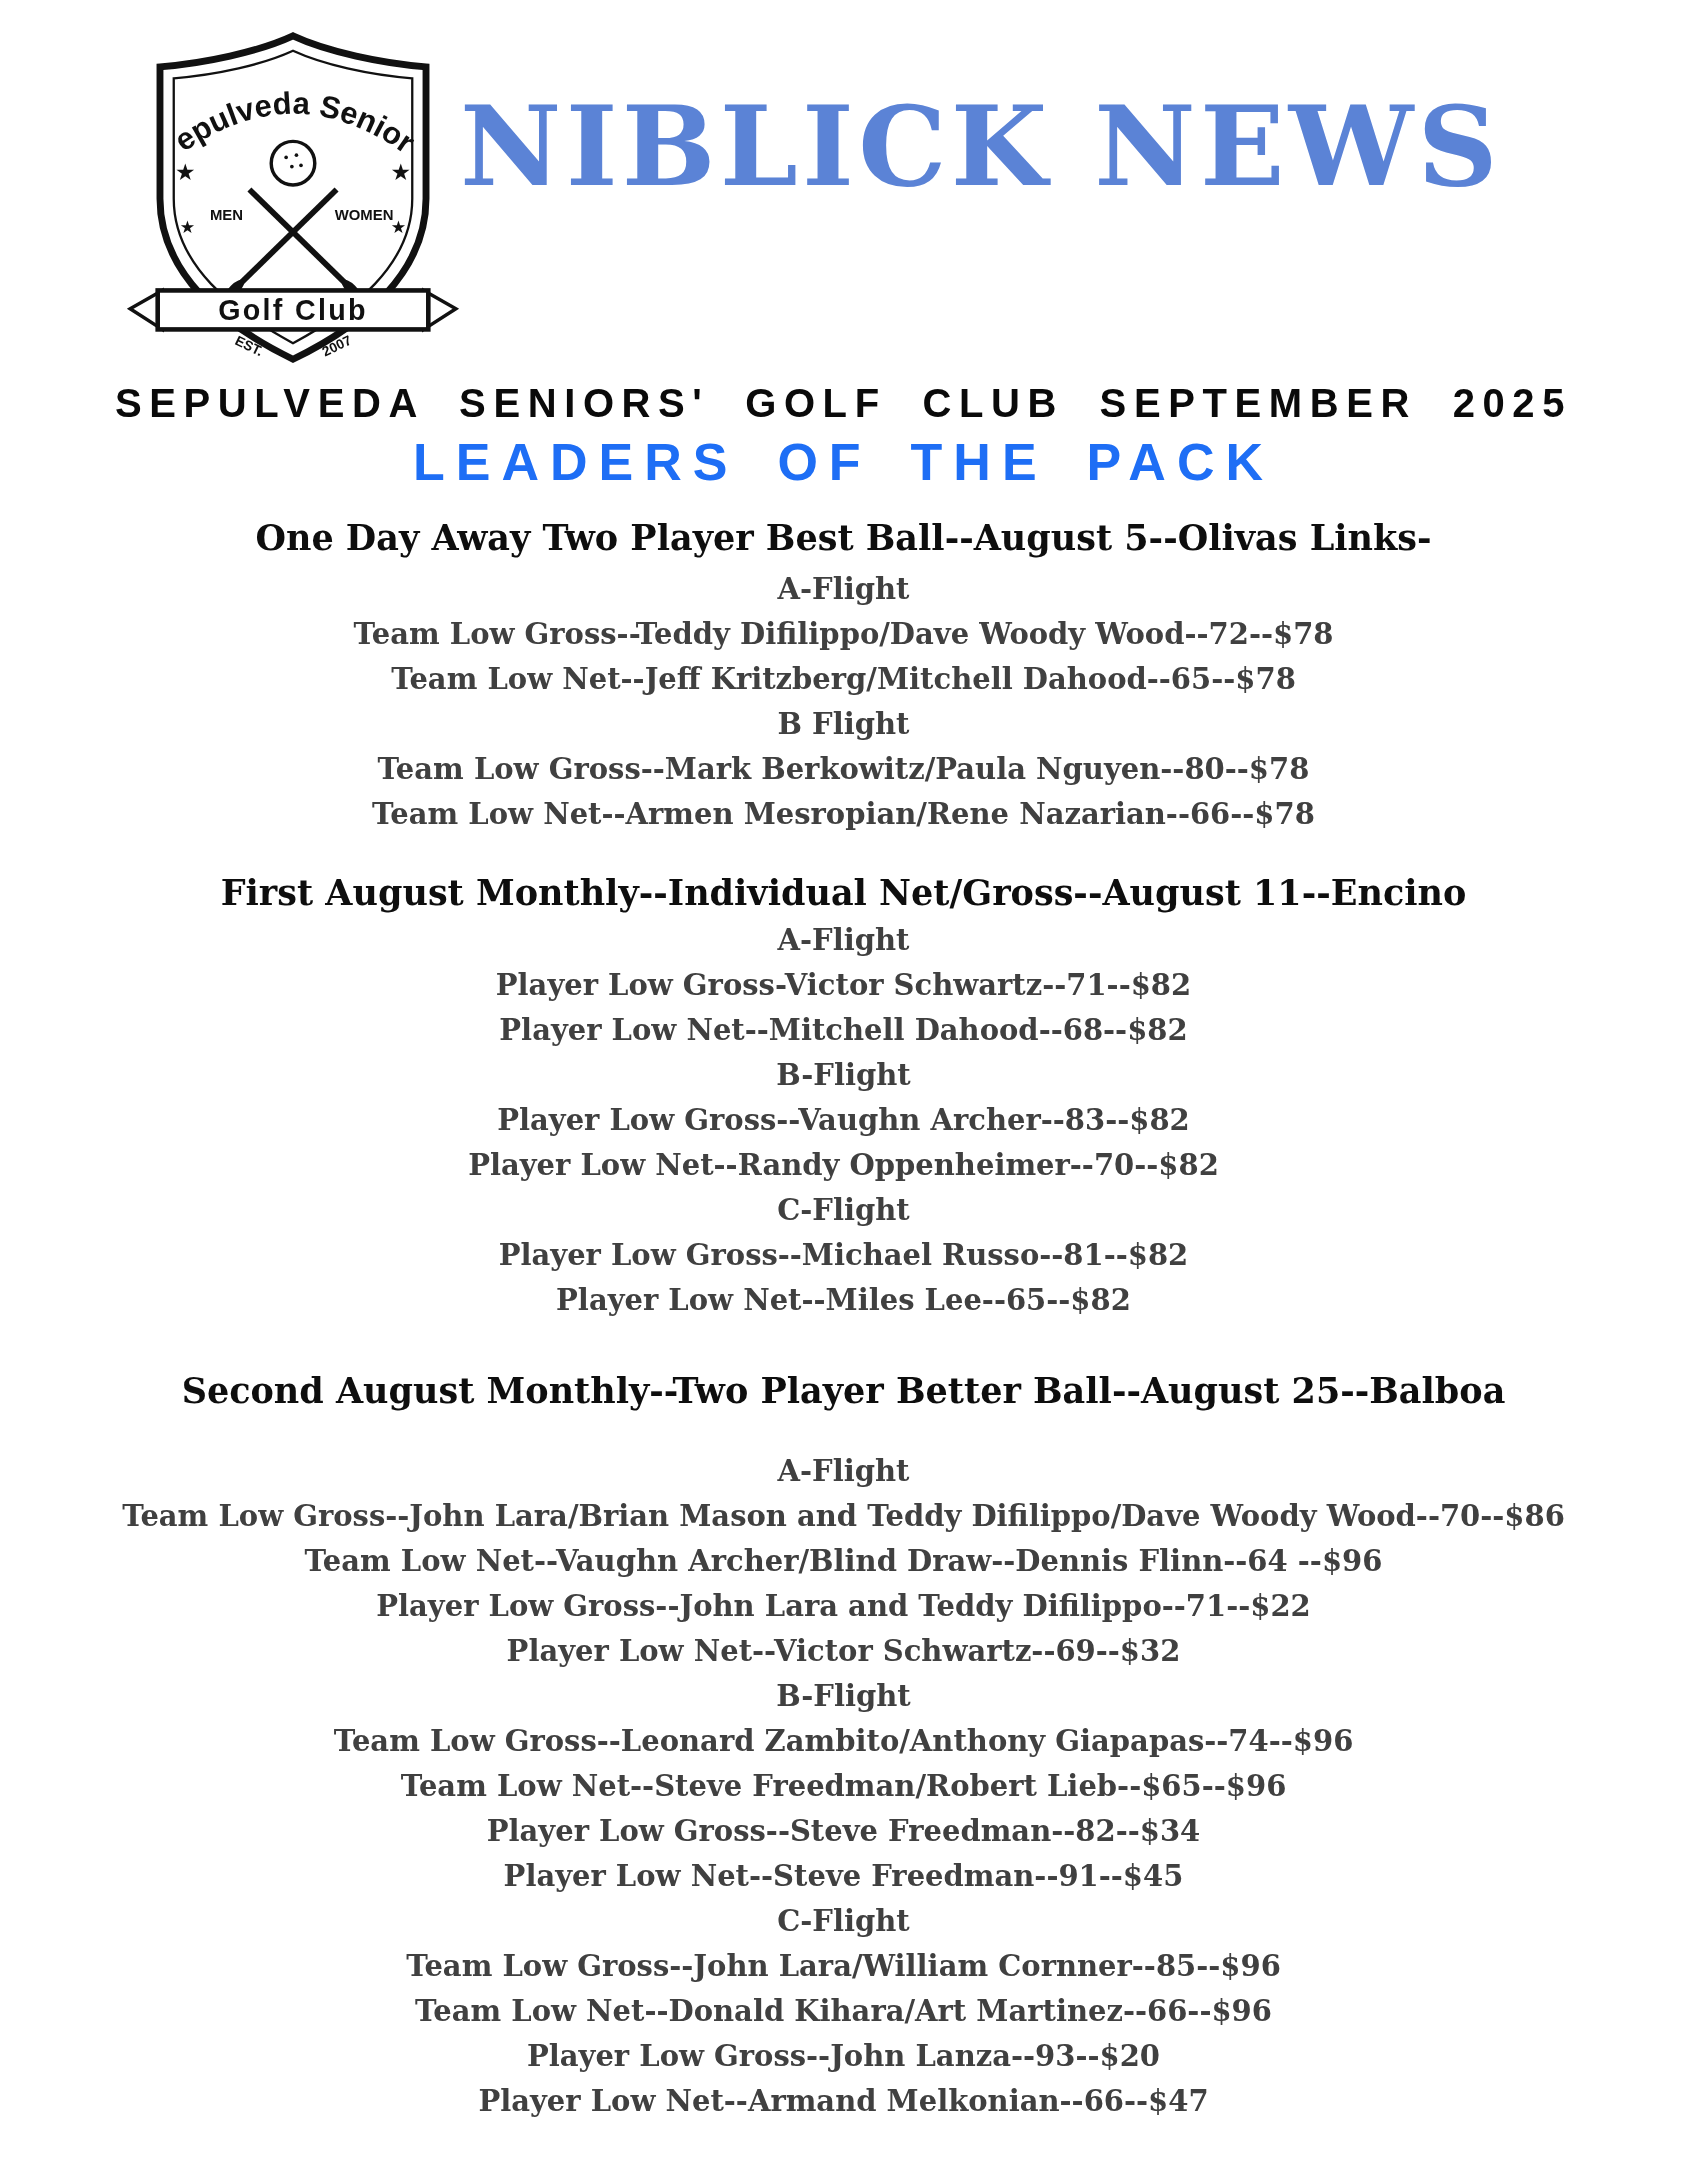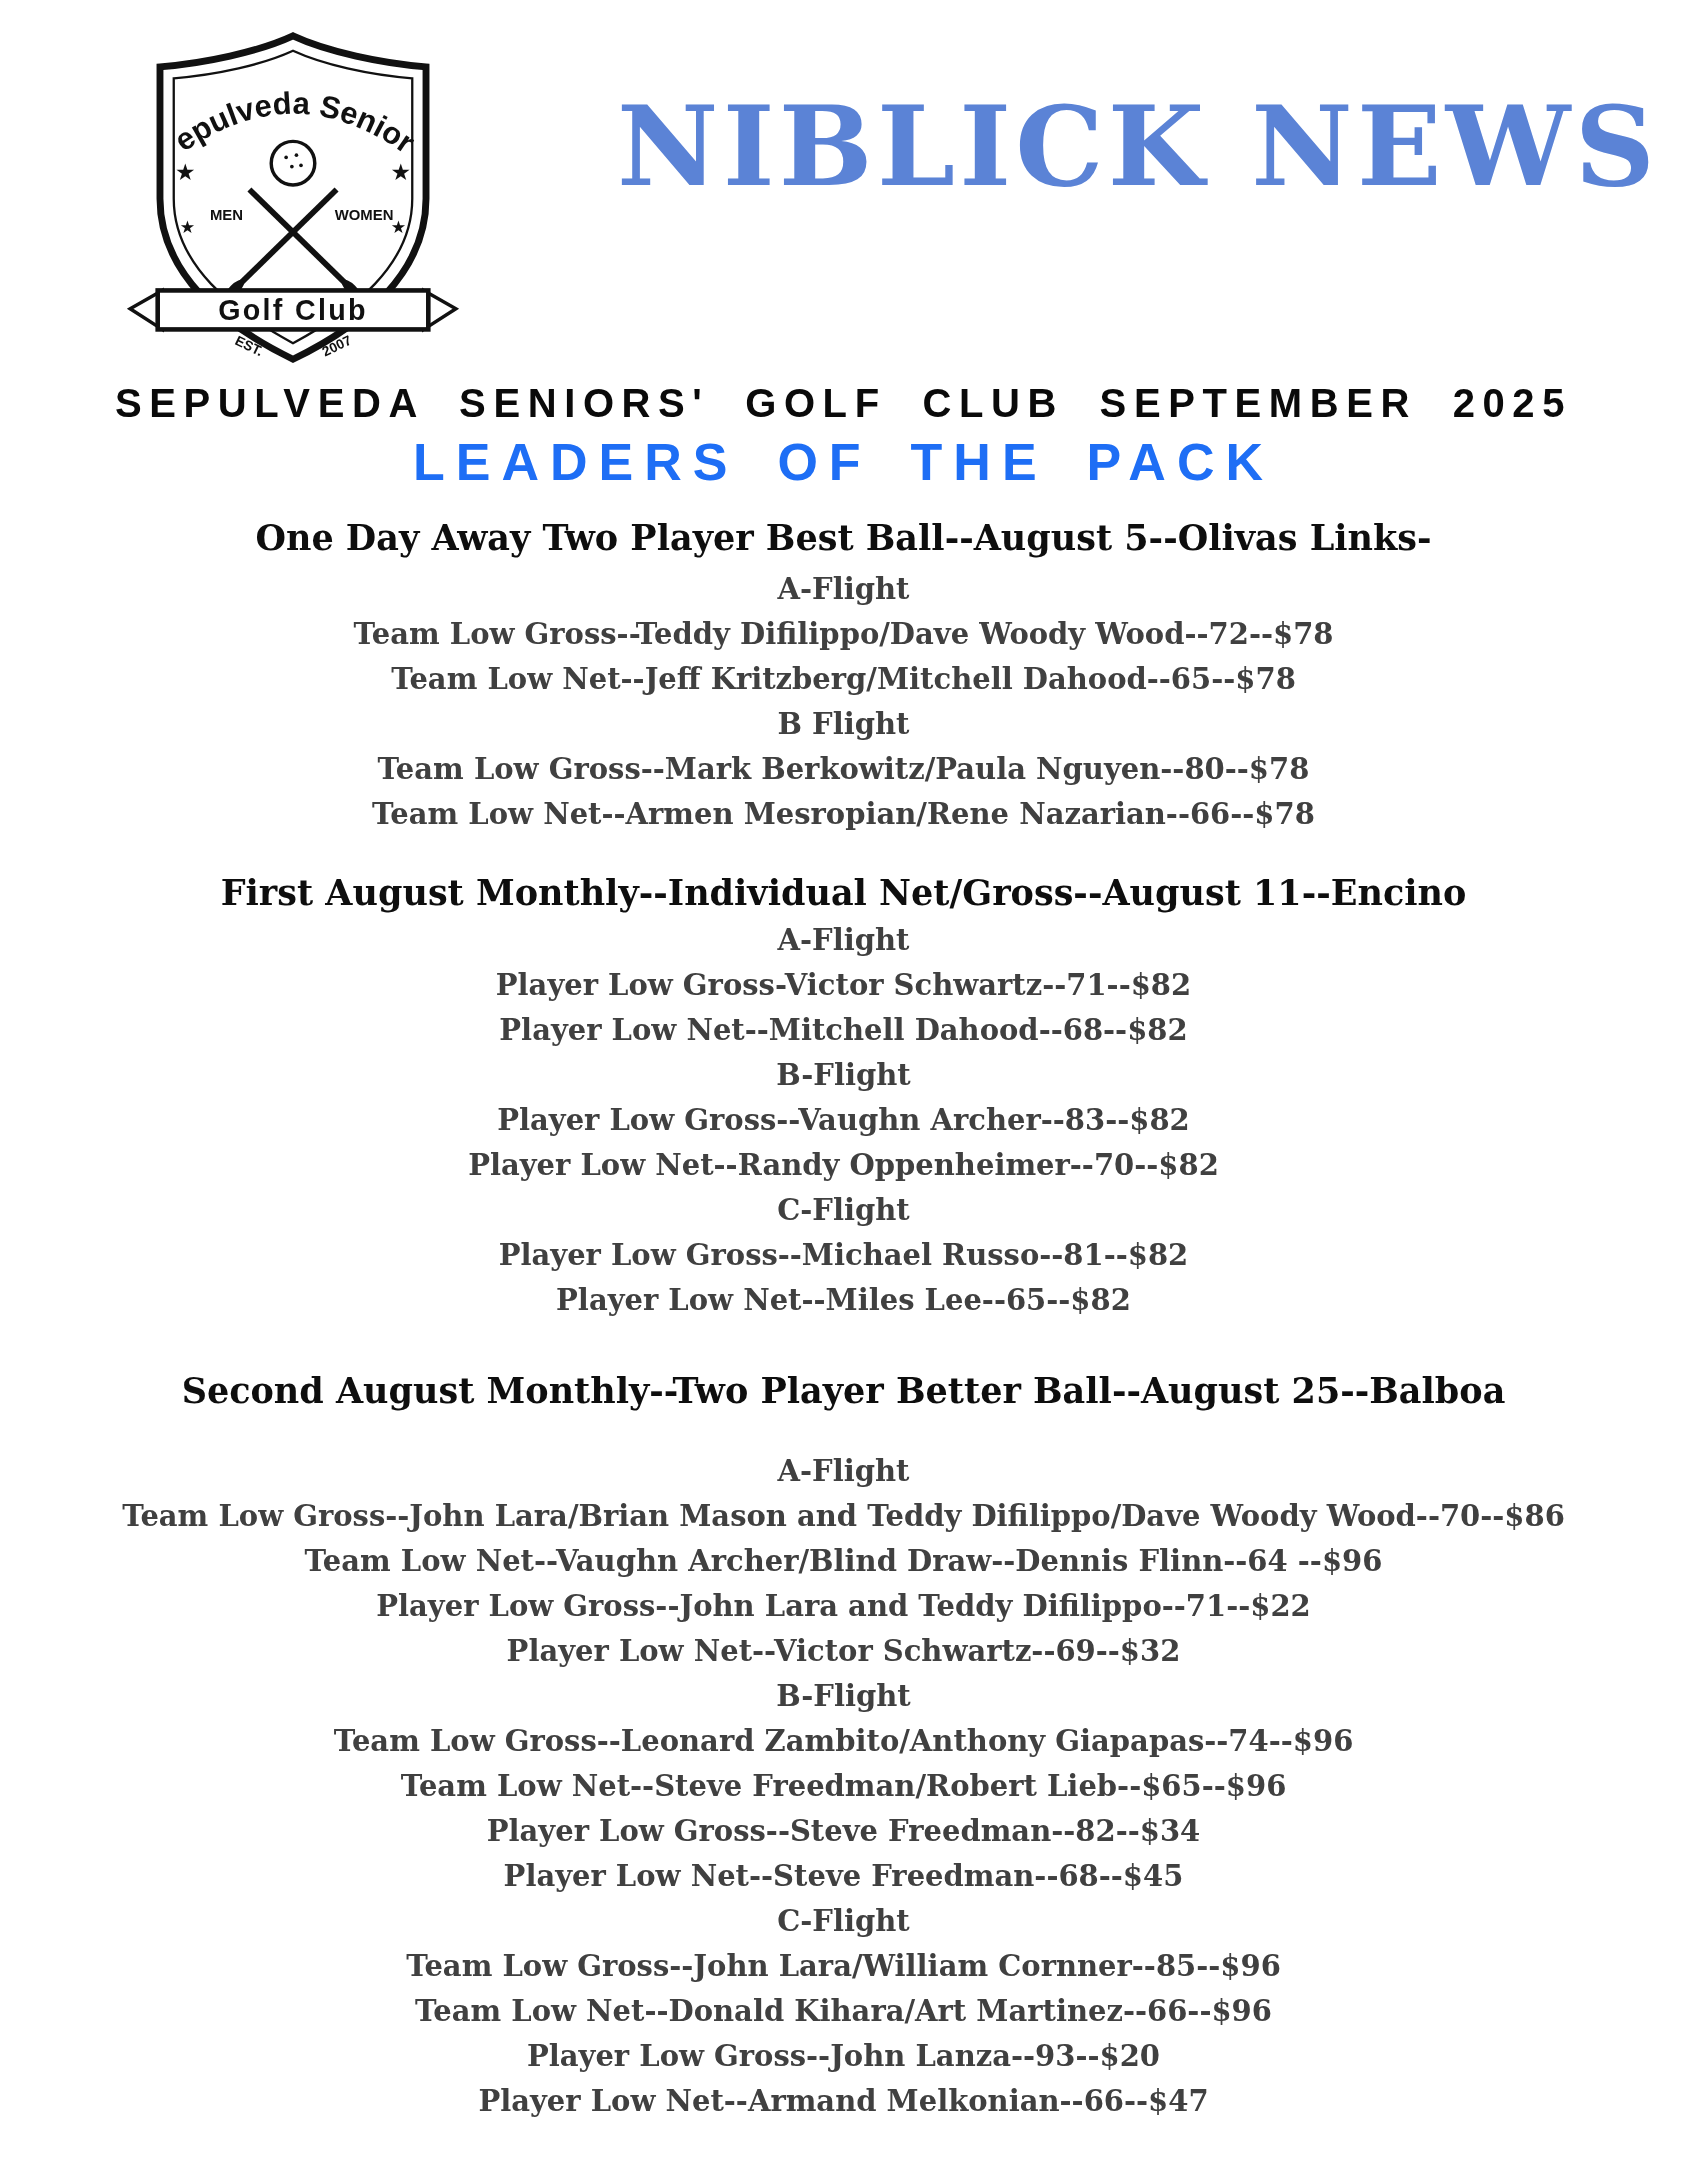--- a/index.html
+++ b/index.html
@@ -16,21 +16,21 @@
     background:#ffffff;
     overflow:hidden;
   }
   .masthead { position:relative; height:381px; }
   .logo {
     position:absolute; left:116px; top:29px;
     width:354px; height:344px;
   }
   .title {
     position:absolute; left:460px; right:28px; top:81px;
-    text-align:right;
+    text-align:left;
     font-family:"DejaVu Serif", serif;
     font-weight:bold;
     font-size:111px;
     letter-spacing:4.2px;
     color:var(--title-blue, #5b83d6);
     white-space:nowrap;
   }
   .club-line {
     text-align:center;
     font-family:"Liberation Sans", sans-serif;
@@ -158,21 +158,21 @@
     <h2>Second August Monthly--Two Player Better Ball--August 25--Balboa</h2>
     <p class="line">A-Flight</p>
     <p class="line">Team Low Gross--John Lara/Brian Mason and Teddy Difilippo/Dave Woody Wood--70--$86</p>
     <p class="line">Team Low Net--Vaughn Archer/Blind Draw--Dennis Flinn--64 --$96</p>
     <p class="line">Player Low Gross--John Lara and Teddy Difilippo--71--$22</p>
     <p class="line">Player Low Net--Victor Schwartz--69--$32</p>
     <p class="line">B-Flight</p>
     <p class="line">Team Low Gross--Leonard Zambito/Anthony Giapapas--74--$96</p>
     <p class="line">Team Low Net--Steve Freedman/Robert Lieb--$65--$96</p>
     <p class="line">Player Low Gross--Steve Freedman--82--$34</p>
-    <p class="line">Player Low Net--Steve Freedman--68--$45</p>
+    <p class="line">Player Low Net--Steve Freedman--91--$45</p>
     <p class="line">C-Flight</p>
     <p class="line">Team Low Gross--John Lara/William Cornner--85--$96</p>
     <p class="line">Team Low Net--Donald Kihara/Art Martinez--66--$96</p>
     <p class="line">Player Low Gross--John Lanza--93--$20</p>
     <p class="line">Player Low Net--Armand Melkonian--66--$47</p>
   </section>
 
 </div>
 
 

